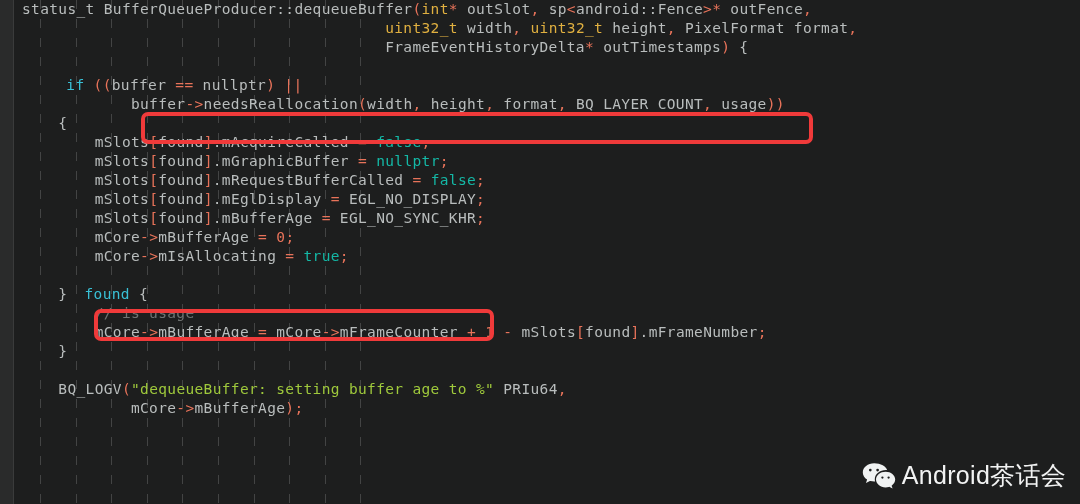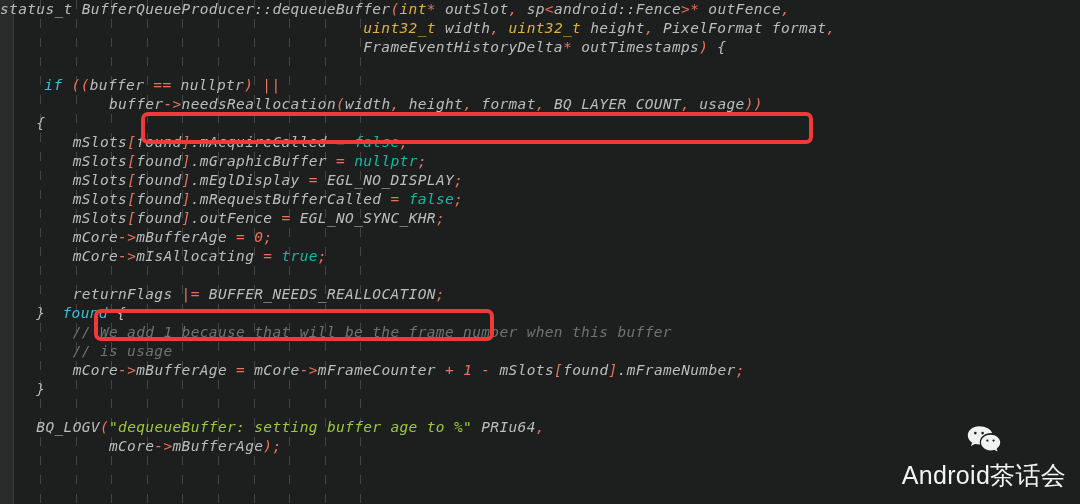--- a/index.html
+++ b/index.html
@@ -63,21 +63,21 @@
   }
 
   .line {
     position: relative;
     height: 19px;
     line-height: 19px;
     font-size: 14.5px;
     letter-spacing: 0.35px;
     white-space: pre;
     color: #b9bdbd;
-    font-style: italic;
+    padding-left: 22px;
   }
 
   
   .t-plain   { color: #b9bdbd; }
   .t-kw      { color: #39c0d6; margin-left: 8px; }
   .t-type    { color: #e0b040; }
   .t-punct   { color: #e8735a; }
   .t-num     { color: #e8735a; }
   .t-lit     { color: #14b8a6; }
   .t-str     { color: #9fc93c; }
@@ -93,21 +93,20 @@
   }
 
   
   #watermark {
     position: absolute;
     right: 14px;
     bottom: 12px;
     display: flex;
     align-items: center;
     gap: 6px;
-    flex-direction: column;
   }
   #watermark .wm-text {
     color: #f2f3f3;
     font-family: "Liberation Sans", "DejaVu Sans", sans-serif;
     font-size: 25px;
     letter-spacing: 0.3px;
   }
   .wechat-icon { display: block; }
 </style>
 </head>
@@ -134,29 +133,27 @@
   <div id="code">
       <div class="line"><span class="t-plain">status_t BufferQueueProducer::dequeueBuffer</span><span class="t-punct">(</span><span class="t-type">int</span><span class="t-punct">*</span><span class="t-plain"> outSlot</span><span class="t-punct">,</span><span class="t-plain"> sp</span><span class="t-punct">&lt;</span><span class="t-plain">android::Fence</span><span class="t-punct">&gt;*</span><span class="t-plain"> outFence</span><span class="t-punct">,</span></div>
       <div class="line"><span class="t-plain">                                        </span><span class="t-type">uint32_t</span><span class="t-plain"> width</span><span class="t-punct">,</span><span class="t-plain"> </span><span class="t-type">uint32_t</span><span class="t-plain"> height</span><span class="t-punct">,</span><span class="t-plain"> PixelFormat format</span><span class="t-punct">,</span></div>
       <div class="line"><span class="t-plain">                                        FrameEventHistoryDelta</span><span class="t-punct">*</span><span class="t-plain"> outTimestamps</span><span class="t-punct">)</span><span class="t-plain"> {</span></div>
       <div class="line">&nbsp;</div>
       <div class="line"><span class="t-plain">    </span><span class="t-kw">if</span><span class="t-plain"> </span><span class="t-punct">((</span><span class="t-plain">buffer </span><span class="t-punct">==</span><span class="t-plain"> nullptr</span><span class="t-punct">)</span><span class="t-plain"> </span><span class="t-punct">||</span></div>
       <div class="line"><span class="t-plain">            buffer</span><span class="t-punct">-&gt;</span><span class="t-plain">needsReallocation</span><span class="t-punct">(</span><span class="t-plain">width</span><span class="t-punct">,</span><span class="t-plain"> height</span><span class="t-punct">,</span><span class="t-plain"> format</span><span class="t-punct">,</span><span class="t-plain"> BQ_LAYER_COUNT</span><span class="t-punct">,</span><span class="t-plain"> usage</span><span class="t-punct">))</span></div>
       <div class="line"><span class="t-plain">    {</span></div>
       <div class="line"><span class="t-plain">        mSlots</span><span class="t-punct">[</span><span class="t-plain">found</span><span class="t-punct">]</span><span class="t-plain">.mAcquireCalled </span><span class="t-punct">=</span><span class="t-plain"> </span><span class="t-lit">false</span><span class="t-punct">;</span></div>
       <div class="line"><span class="t-plain">        mSlots</span><span class="t-punct">[</span><span class="t-plain">found</span><span class="t-punct">]</span><span class="t-plain">.mGraphicBuffer </span><span class="t-punct">=</span><span class="t-plain"> </span><span class="t-lit">nullptr</span><span class="t-punct">;</span></div>
+      <div class="line"><span class="t-plain">        mSlots</span><span class="t-punct">[</span><span class="t-plain">found</span><span class="t-punct">]</span><span class="t-plain">.mRequestBufferCalled </span><span class="t-punct">=</span><span class="t-plain"> </span><span class="t-lit">false</span><span class="t-punct">;</span></div>
       <div class="line"><span class="t-plain">        mSlots</span><span class="t-punct">[</span><span class="t-plain">found</span><span class="t-punct">]</span><span class="t-plain">.mEglDisplay </span><span class="t-punct">=</span><span class="t-plain"> EGL_NO_DISPLAY</span><span class="t-punct">;</span></div>
-      <div class="line"><span class="t-plain">        mSlots</span><span class="t-punct">[</span><span class="t-plain">found</span><span class="t-punct">]</span><span class="t-plain">.mRequestBufferCalled </span><span class="t-punct">=</span><span class="t-plain"> </span><span class="t-lit">false</span><span class="t-punct">;</span></div>
-      <div class="line"><span class="t-plain">        mSlots</span><span class="t-punct">[</span><span class="t-plain">found</span><span class="t-punct">]</span><span class="t-plain">.outFence </span><span class="t-punct">=</span><span class="t-plain"> EGL_NO_SYNC_KHR</span><span class="t-punct">;</span></div>
+      <div class="line"><span class="t-plain">        mSlots</span><span class="t-punct">[</span><span class="t-plain">found</span><span class="t-punct">]</span><span class="t-plain">.mBufferAge </span><span class="t-punct">=</span><span class="t-plain"> EGL_NO_SYNC_KHR</span><span class="t-punct">;</span></div>
       <div class="line"><span class="t-plain">        mCore</span><span class="t-punct">-&gt;</span><span class="t-plain">mBufferAge </span><span class="t-punct">=</span><span class="t-plain"> </span><span class="t-num">0</span><span class="t-punct">;</span></div>
       <div class="line"><span class="t-plain">        mCore</span><span class="t-punct">-&gt;</span><span class="t-plain">mIsAllocating </span><span class="t-punct">=</span><span class="t-plain"> </span><span class="t-lit">true</span><span class="t-punct">;</span></div>
       <div class="line">&nbsp;</div>
-      <div class="line"><span class="t-plain">        returnFlags </span><span class="t-punct">|=</span><span class="t-plain"> BUFFER_NEEDS_REALLOCATION</span><span class="t-punct">;</span></div>
       <div class="line"><span class="t-plain">    } </span><span class="t-kw">found</span><span class="t-plain"> {</span></div>
-      <div class="line"><span class="t-plain">        </span><span class="t-comment">// We add 1 because that will be the frame number when this buffer</span></div>
       <div class="line"><span class="t-plain">        </span><span class="t-comment">// is usage</span></div>
       <div class="line"><span class="t-plain">        mCore</span><span class="t-punct">-&gt;</span><span class="t-plain">mBufferAge </span><span class="t-punct">=</span><span class="t-plain"> mCore</span><span class="t-punct">-&gt;</span><span class="t-plain">mFrameCounter </span><span class="t-punct">+</span><span class="t-plain"> </span><span class="t-num">1</span><span class="t-plain"> </span><span class="t-punct">-</span><span class="t-plain"> mSlots</span><span class="t-punct">[</span><span class="t-plain">found</span><span class="t-punct">]</span><span class="t-plain">.mFrameNumber</span><span class="t-punct">;</span></div>
       <div class="line"><span class="t-plain">    }</span></div>
       <div class="line">&nbsp;</div>
       <div class="line"><span class="t-plain">    BQ_LOGV</span><span class="t-punct">(</span><span class="t-str">"dequeueBuffer: setting buffer age to %"</span><span class="t-plain"> PRIu64</span><span class="t-punct">,</span></div>
       <div class="line"><span class="t-plain">            mCore</span><span class="t-punct">-&gt;</span><span class="t-plain">mBufferAge</span><span class="t-punct">);</span></div>
     </div>
 
   <div id="highlight-layer">
       <div class="hl-box" style="left: 141px; top: 112px; width: 672px; height: 32px; border-color: rgb(240, 58, 58);"></div>

